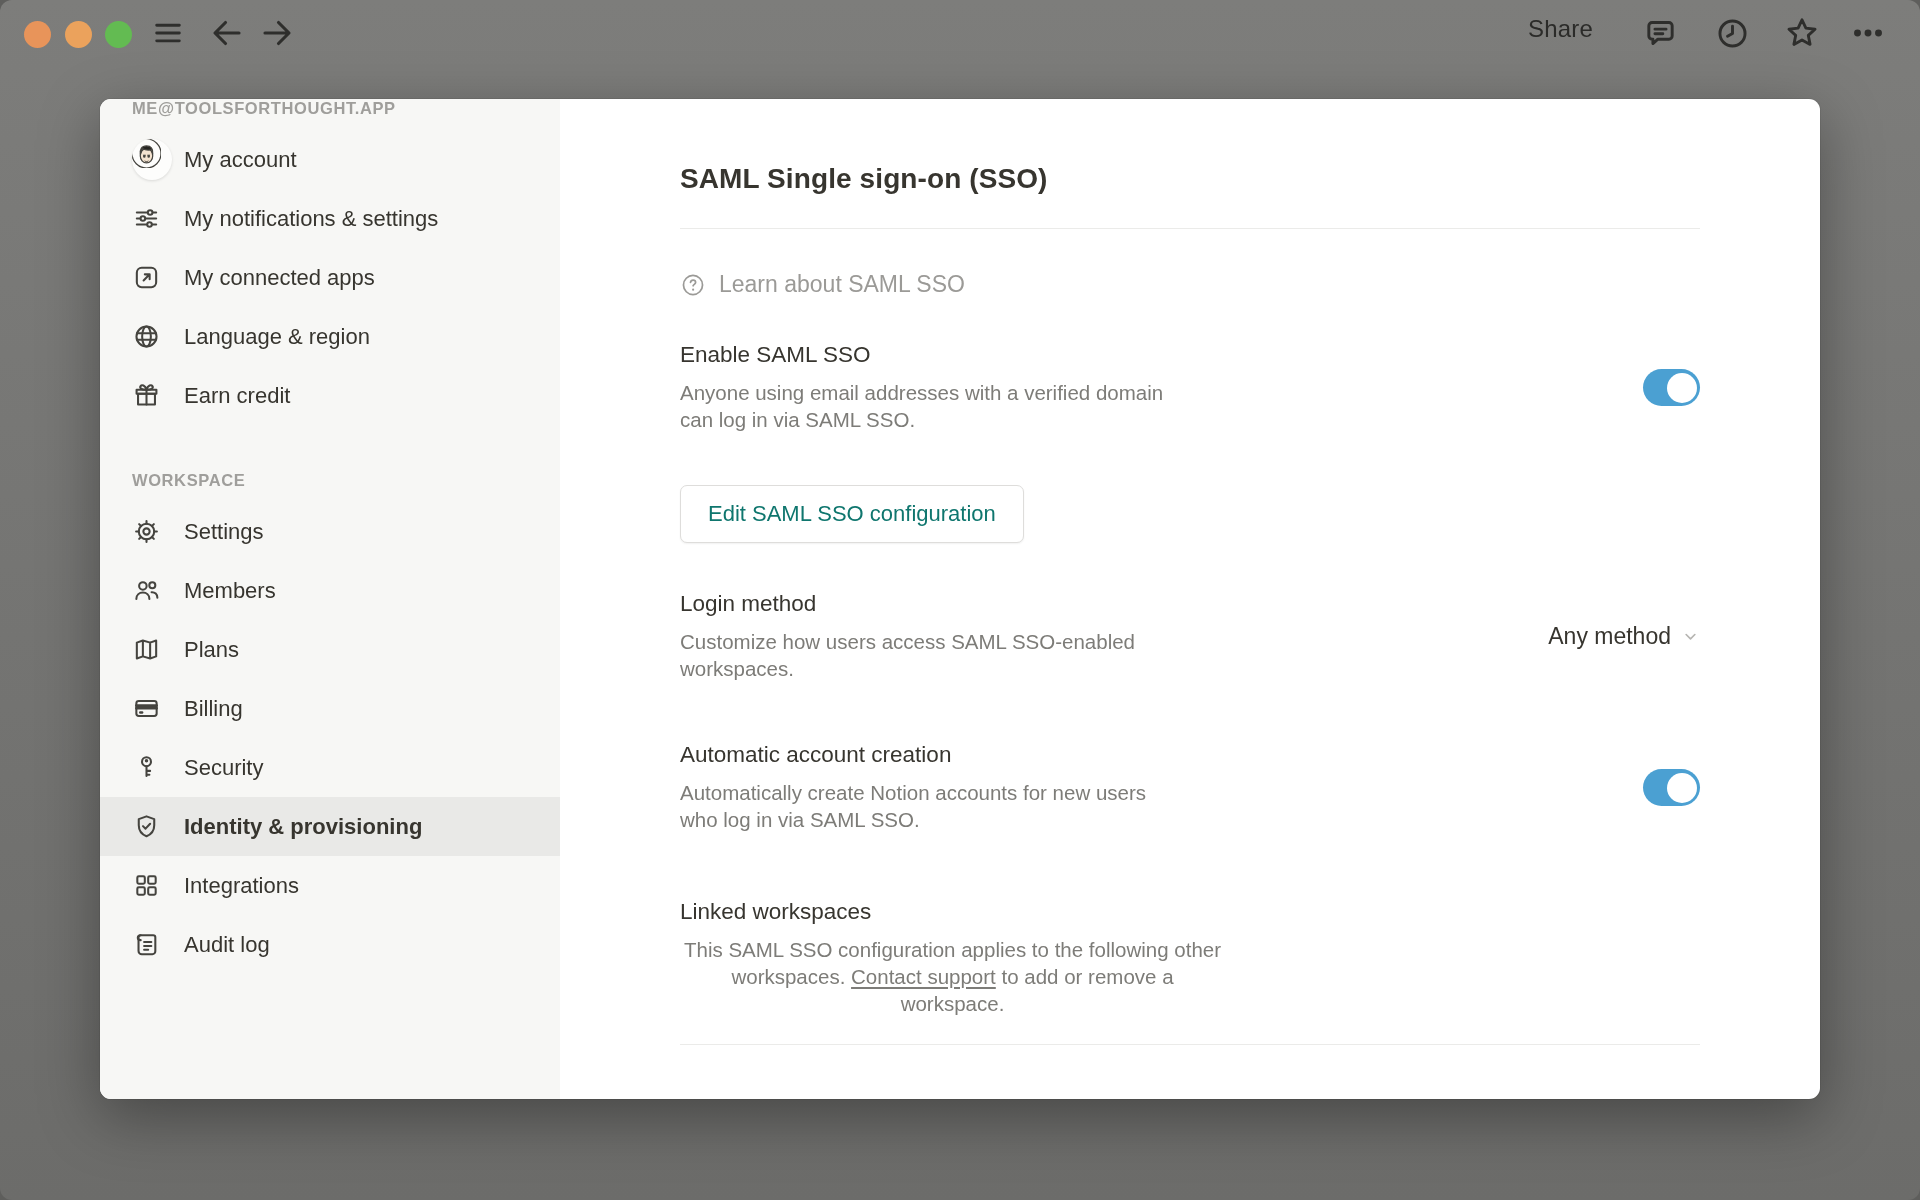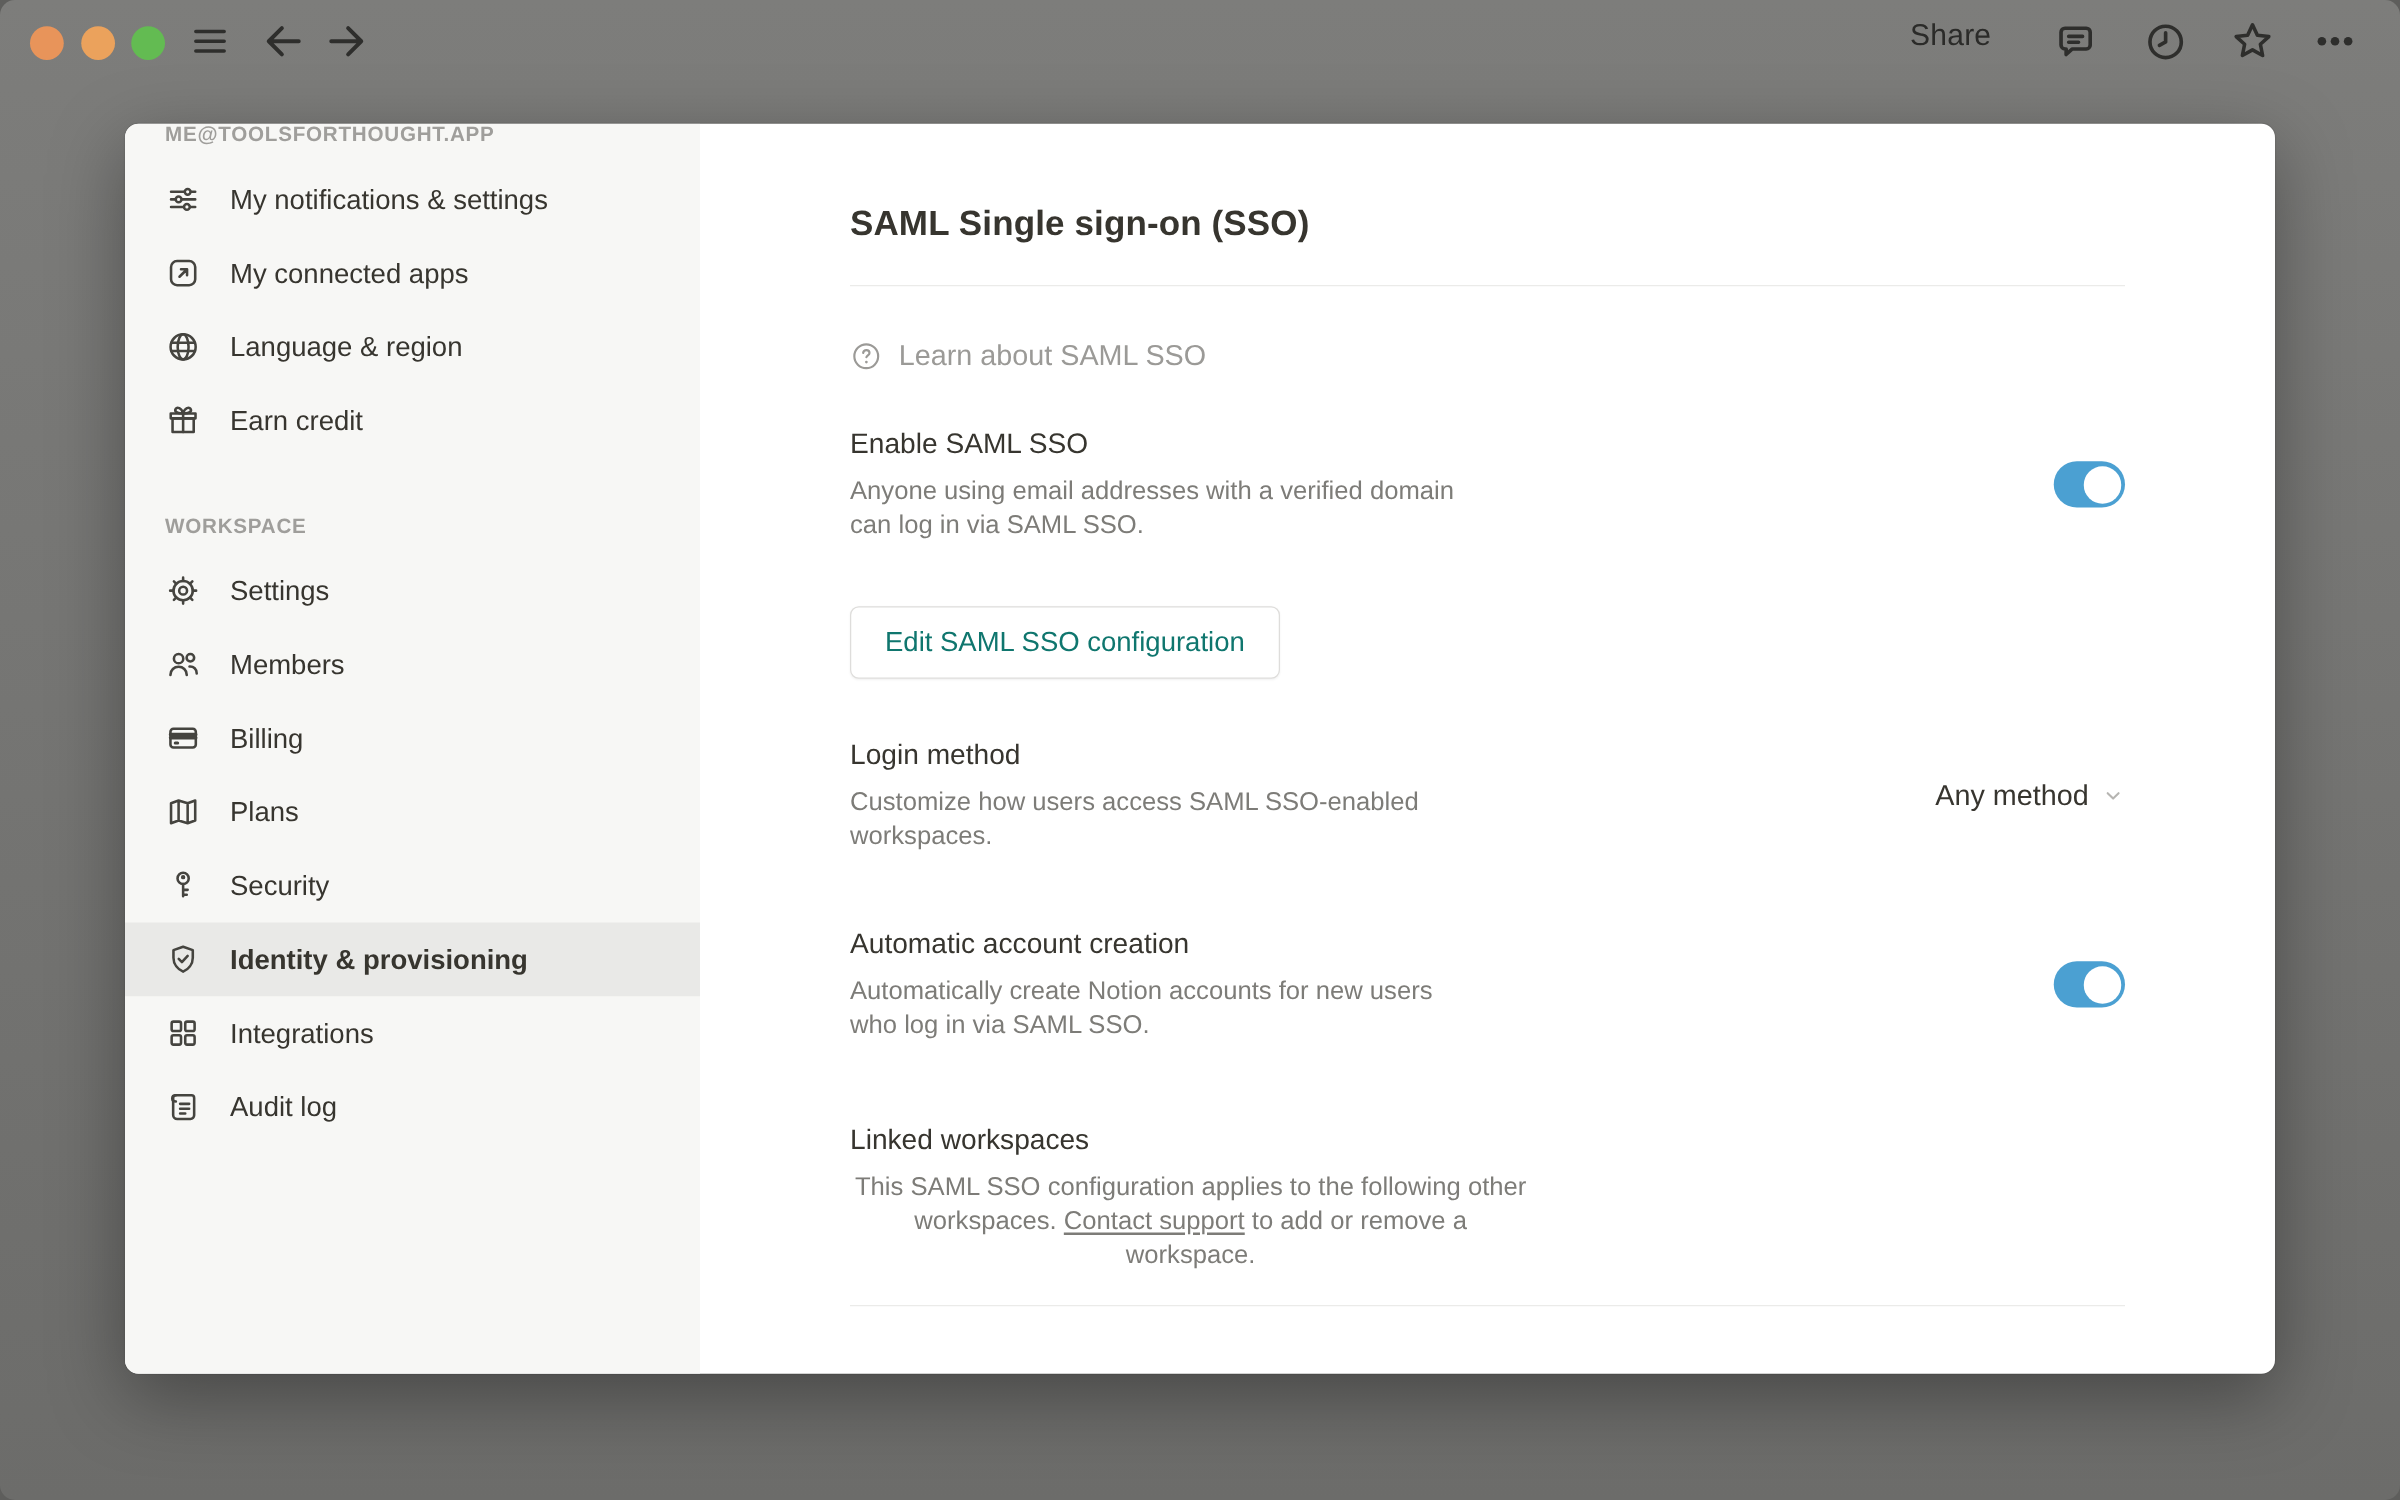--- a/index.html
+++ b/index.html
@@ -129,20 +129,36 @@
           <circle cx="19" cy="12" r="2.3"></circle>
         </svg>
     </div>
   </div>
 
   <div class="dialog">
 
     <aside class="sidebar">
       <div class="stitle">ME@TOOLSFORTHOUGHT.APP</div>
 
+      <div class="srow">
+        <span class="sicon">
+          <span class="avatar">
+            <svg width="41" height="41" viewBox="0 0 40 40">
+              <circle cx="20" cy="20" r="20" fill="#fdfdfc"></circle>
+              <ellipse cx="20" cy="23" rx="8.6" ry="10" fill="#f4e3d0"></ellipse>
+              <path d="M11.5 21c-.8-6 1.5-11.5 8.5-11.5 6.5 0 9.3 4.5 8.6 11-1-2.5-1.3-4.2-1.1-5.8-3.4.8-9.5.6-12.8-1.6-.9 1.8-2 4.4-3.2 7.9z" fill="#262622"></path>
+              <path d="M15.8 22.4h2.6M21.7 22.4h2.6" stroke="#262622" stroke-width="1.3" stroke-linecap="round"></path>
+              <circle cx="17" cy="24" r=".9" fill="#262622"></circle>
+              <circle cx="23" cy="24" r=".9" fill="#262622"></circle>
+              <path d="M17.8 30.5c1.4 1 3 1 4.4 0" stroke="#262622" stroke-width="1.1" fill="none" stroke-linecap="round"></path>
+            </svg>
+          </span>
+        </span>
+        <span class="slabel">My account</span>
+      </div>
 
       <div class="srow">
         <span class="sicon">
           <svg viewBox="0 0 24 24">
               <path d="M4 7h16M4 12h16M4 17h16"></path>
               <circle cx="15" cy="7" r="1.9" fill="#f7f7f5"></circle>
               <circle cx="9" cy="12" r="1.9" fill="#f7f7f5"></circle>
               <circle cx="14.5" cy="17" r="1.9" fill="#f7f7f5"></circle>
             </svg>
         </span>
@@ -203,35 +219,35 @@
               <circle cx="16.8" cy="7.6" r="2.5"></circle>
               <path d="M16.2 13.4c2.8-.2 4.8 1.8 4.8 4.6"></path>
             </svg>
         </span>
         <span class="slabel">Members</span>
       </div>
 
       <div class="srow">
         <span class="sicon">
           <svg viewBox="0 0 24 24">
+              <path d="M9 4.5L4 6.3v13.2l5-1.8 6 1.8 5-1.8V4.5l-5 1.8zM9 4.5v13.2M15 6.3v13.2"></path>
+            </svg>
+        </span>
+        <span class="slabel">Plans</span>
+      </div>
+
+      <div class="srow">
+        <span class="sicon">
+          <svg viewBox="0 0 24 24">
               <rect x="3.6" y="5.8" width="16.8" height="12.4" rx="2"></rect>
               <path d="M3.6 9.6h16.8M3.6 11.8h16.8" stroke-width="2.2"></path>
               <path d="M6.8 15.3h1.6" stroke-width="2"></path>
             </svg>
         </span>
         <span class="slabel">Billing</span>
-      </div>
-
-      <div class="srow">
-        <span class="sicon">
-          <svg viewBox="0 0 24 24">
-              <path d="M9 4.5L4 6.3v13.2l5-1.8 6 1.8 5-1.8V4.5l-5 1.8zM9 4.5v13.2M15 6.3v13.2"></path>
-            </svg>
-        </span>
-        <span class="slabel">Plans</span>
       </div>
 
       <div class="srow">
         <span class="sicon">
           <svg viewBox="0 0 24 24">
               <circle cx="12" cy="7.2" r="3.7"></circle>
               <circle cx="12" cy="6.4" r=".6" fill="#45443f"></circle>
               <path d="M12 10.9V19M12 14.8h3M12 18h2.4"></path>
             </svg>
         </span>

